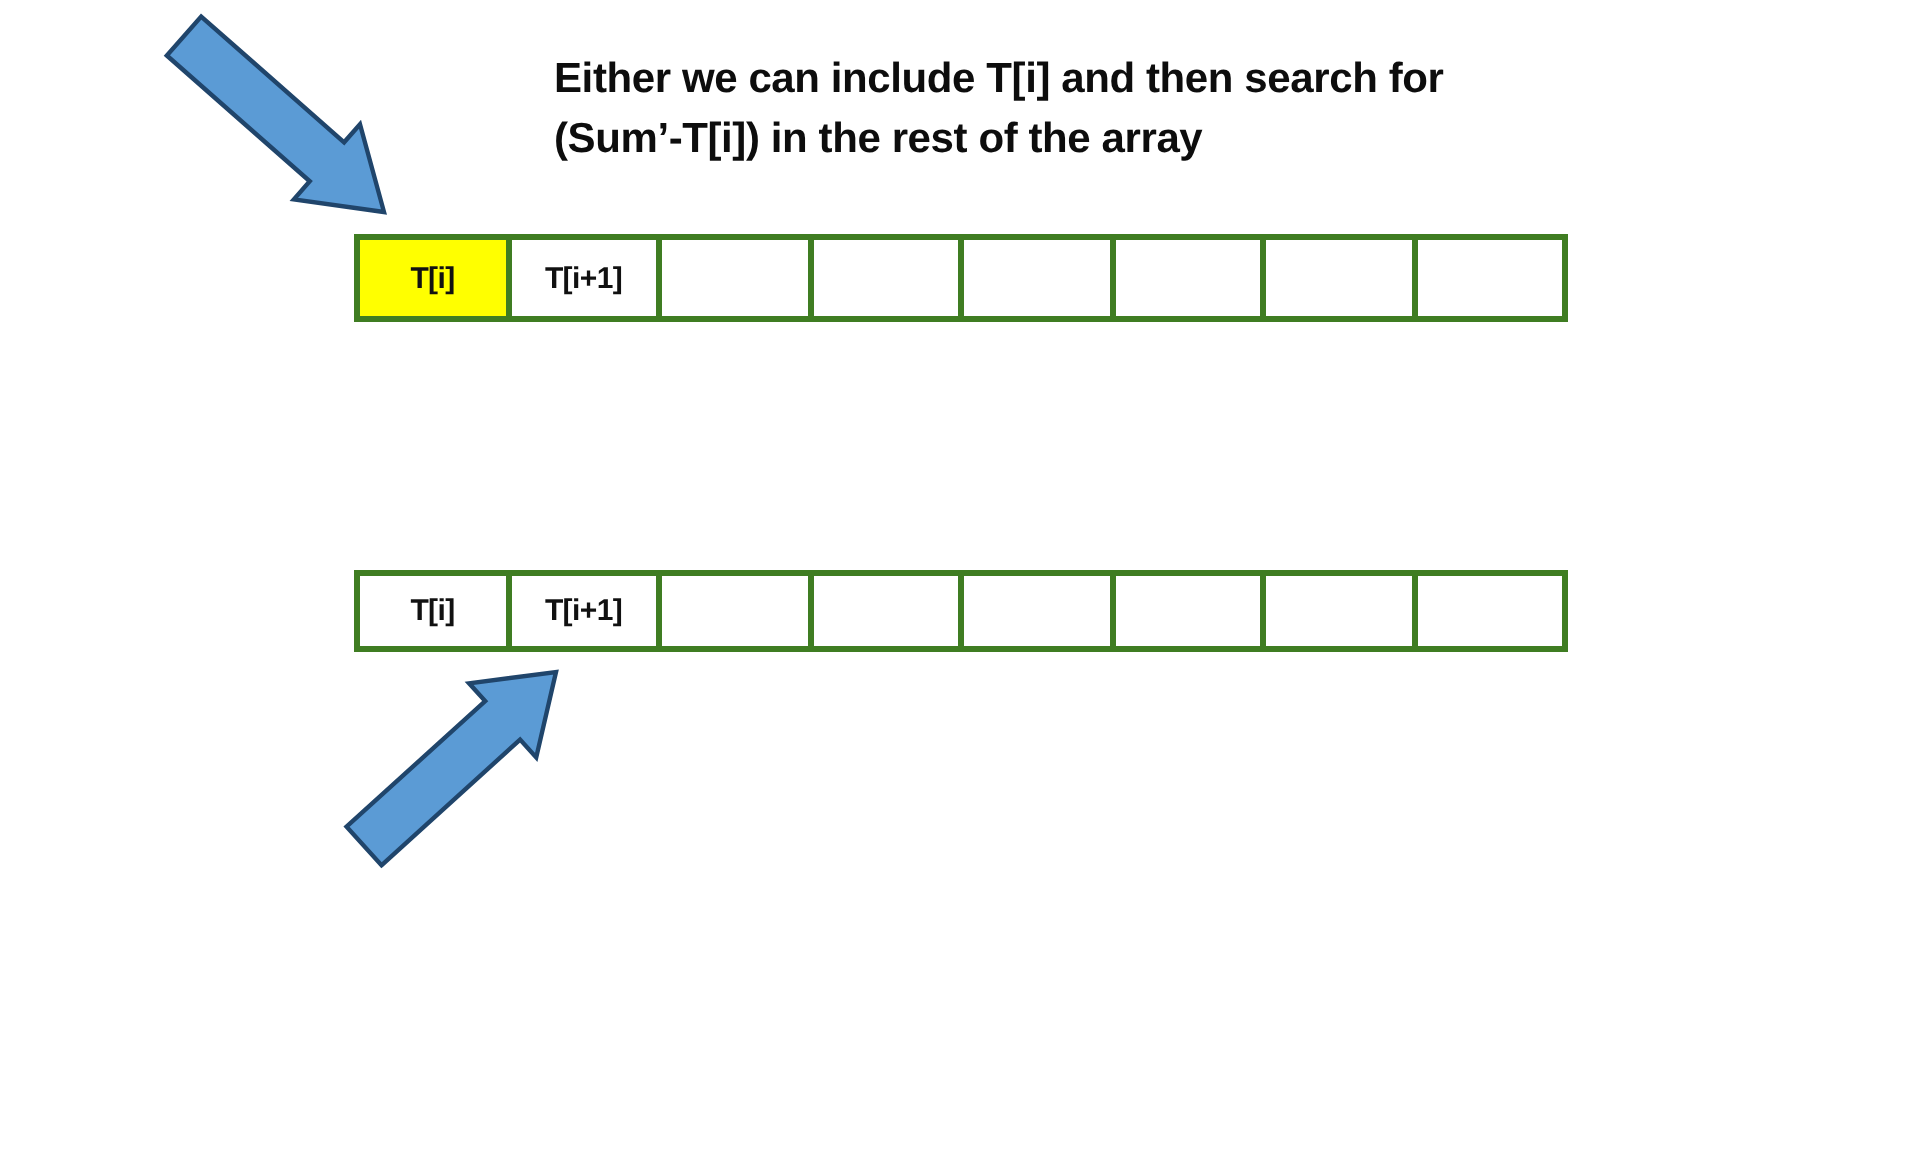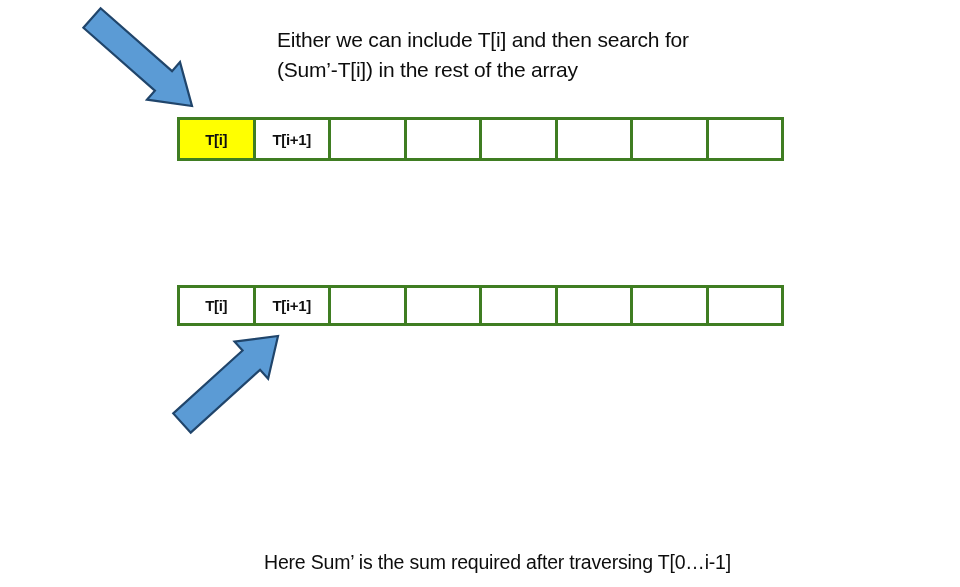--- a/index.html
+++ b/index.html
@@ -19,21 +19,21 @@
   .stage {
     position: absolute;
     left: 0; top: 0;
     width: 960px;
     height: 587px;
   }
 
   
   .caption {
     position: absolute;
-    font-weight: normal;
+    font-weight: bold;
     font-size: 21px;
     line-height: 30px;
     letter-spacing: -0.2px;
     white-space: pre-line;
     color: #0d0d0d;
   }
   #text-include {
     left: 277px;
     top: 25px;
     width: 560px;
@@ -147,15 +147,14 @@
     <div class="cell"></div>
     <div class="cell"></div>
     <div class="cell"></div>
   </div>
 
   <svg id="arrow-exclude" class="arrow-svg" viewBox="0 0 125 105">
     <polygon class="arrow-shape" points="20.73,106.63 90.05,43.81 98.11,52.70 108.00,10.00 64.54,15.65 72.59,24.54 3.27,87.37"></polygon>
   </svg>
 
 
-  <div id="text-footnote" class="caption">Here Sum’ is the sum required after traversing T[0…i-1]</div>
 
 </div>
 
 </body></html>

